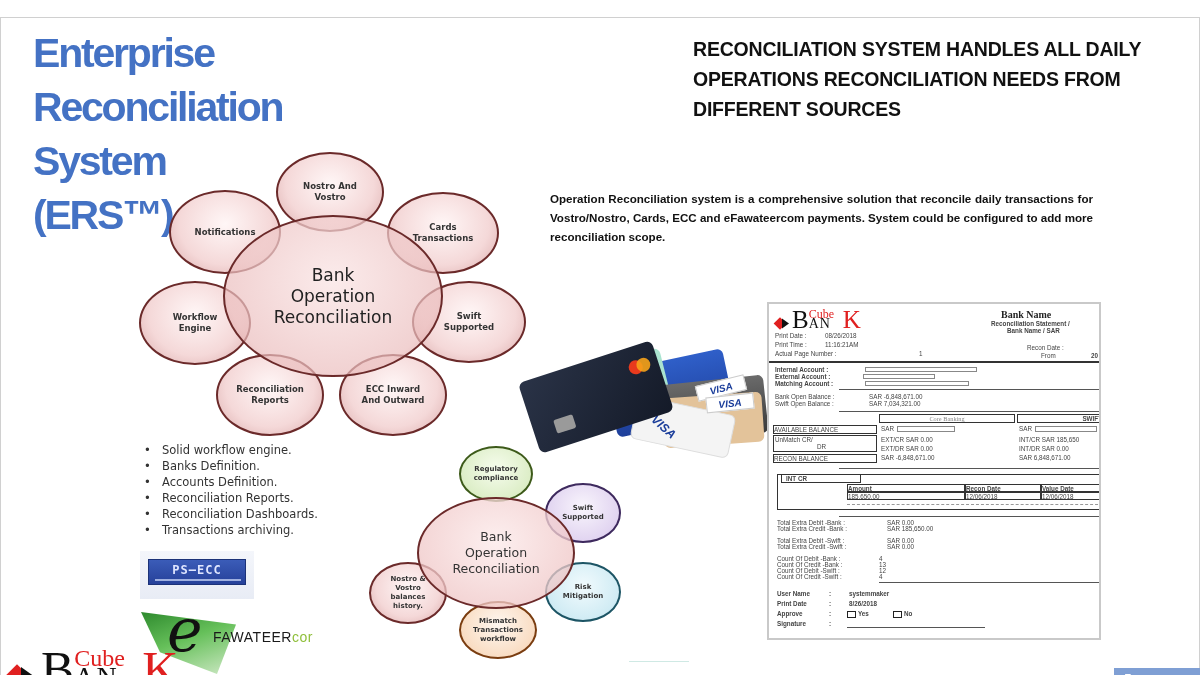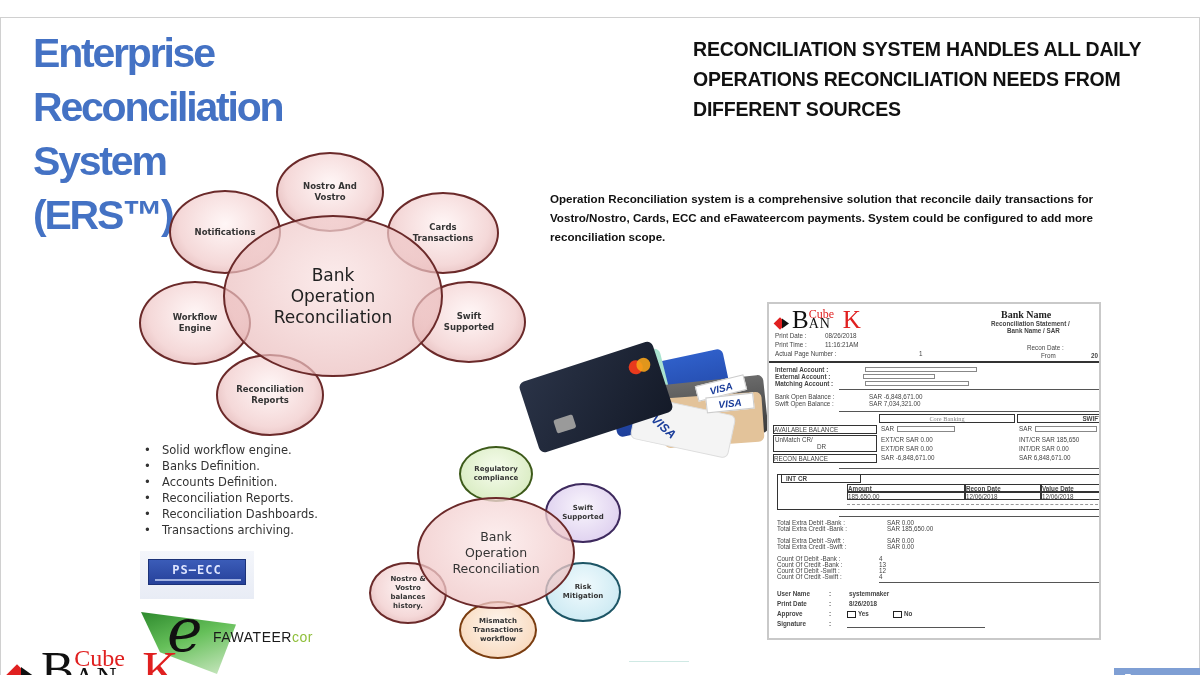--- a/index.html
+++ b/index.html
@@ -116,20 +116,26 @@
     <div class="ell sat" style="left:251px;top:41px;width:112px;height:82px;">
       <div>
           <span>Cards</span>
           <span>Transactions</span>
         </div>
     </div>
     <div class="ell sat" style="left:276px;top:130px;width:114px;height:82px;">
       <div>
           <span>Swift</span>
           <span>Supported</span>
+        </div>
+    </div>
+    <div class="ell sat" style="left:203px;top:203px;width:108px;height:82px;">
+      <div>
+          <span>ECC Inward</span>
+          <span>And Outward</span>
         </div>
     </div>
     <div class="ell sat" style="left:80px;top:203px;width:108px;height:82px;">
       <div>
           <span>Reconciliation</span>
           <span>Reports</span>
         </div>
     </div>
     <div class="ell sat" style="left:3px;top:130px;width:112px;height:84px;">
       <div>

